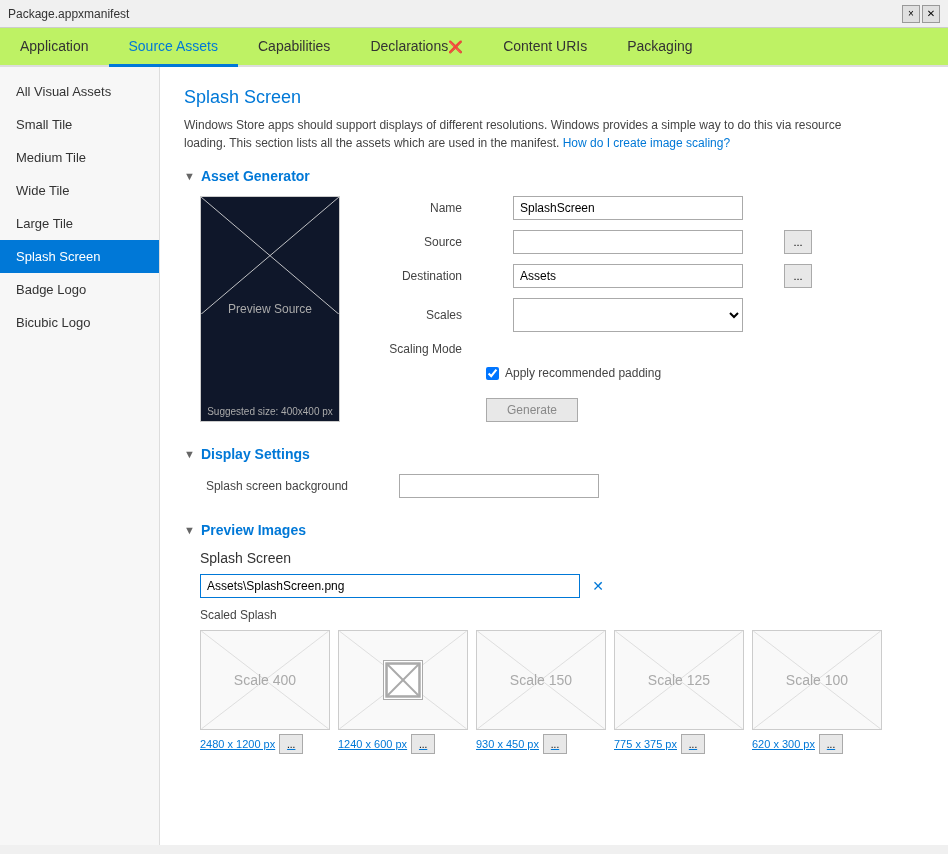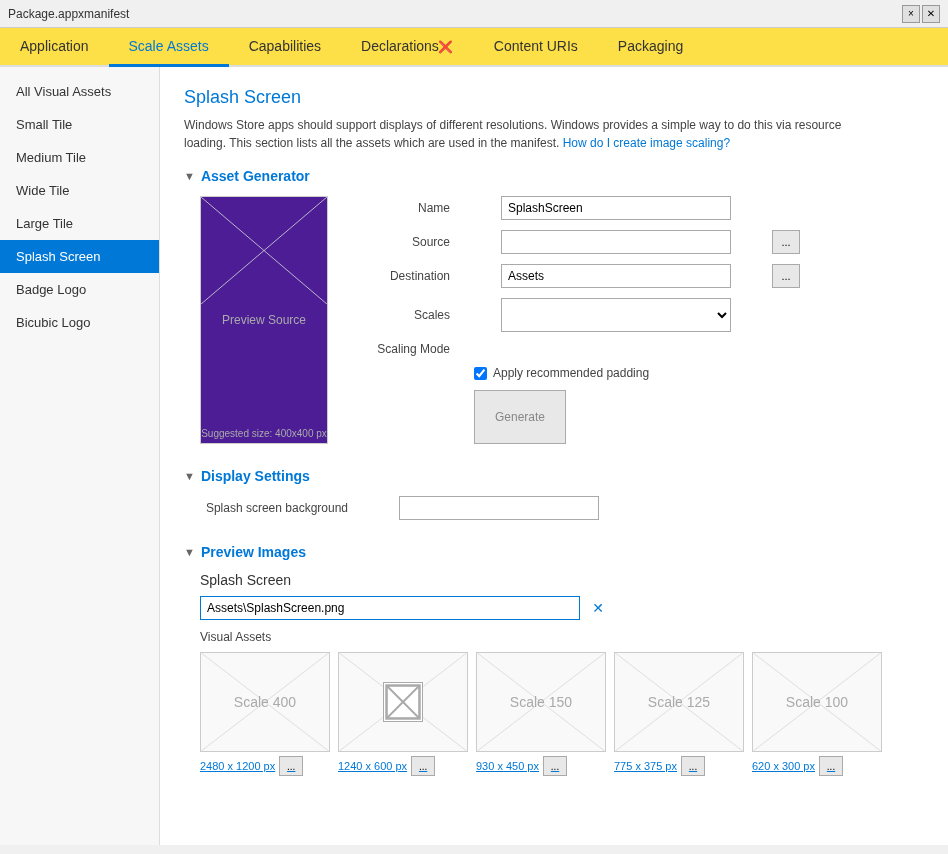--- a/index.html
+++ b/index.html
@@ -21,21 +21,21 @@
       width: 18px; height: 18px;
       border: 1px solid #999;
       background: #e0e0e0;
       cursor: pointer;
       display: flex; align-items: center; justify-content: center;
       font-size: 10px;
     }
 
     
     .tab-bar {
-      background: #fde047;
+      background: #bef264;
       border-bottom: 2px solid #ddd;
       display: flex;
       padding: 0 0 0 0;
     }
     .tab {
       padding: 10px 20px;
       cursor: pointer;
       font-size: 14px;
       color: #333;
       border-bottom: 3px solid transparent;
@@ -120,24 +120,24 @@
     }
 
     
     .asset-generator {
       display: flex;
       gap: 24px;
       margin-bottom: 24px;
       padding-left: 16px;
     }
     .preview-box {
-      width: 128px;
+      width: 140px;
       min-height: 160px;
       border: 1px solid #ccc;
-      background: #4c1d95;
+      background: #0f172a;
       display: flex;
       flex-direction: column;
       align-items: center;
       justify-content: center;
       position: relative;
     }
     .preview-box .preview-label {
       color: #aaa;
       font-size: 12px;
     }
@@ -192,29 +192,29 @@
       padding: 16px 4px;
       font-size: 12px;
       max-width: 230px;
       flex: 1;
       background: white;
     }
 
     .checkbox-row {
       display: flex;
       align-items: center;
-      margin-bottom: 10px;
+      margin-bottom: 18px;
       padding-left: 122px;
     }
     .checkbox-row input[type="checkbox"] { margin-right: 6px; }
     .checkbox-row label { font-size: 12px; color: #444; }
 
     .generate-btn {
       margin-left: 122px;
-      padding: 19px 20px;
+      padding: 4px 20px;
       border: 1px solid #aaa;
       background: #e8e8e8;
       color: #888;
       cursor: pointer;
       font-size: 12px;
     }
 
     
     .display-settings {
       padding-left: 16px;
@@ -319,21 +319,21 @@
 <div class="title-bar">
   <span class="title-bar-text">Package.appxmanifest</span>
   <div class="title-bar-buttons">
     <button class="title-btn">×</button>
     <button class="title-btn">✕</button>
   </div>
 </div>
 
 <div class="tab-bar">
   <div class="tab">Application</div>
-  <div class="tab active">Scale Assets</div>
+  <div class="tab active">Source Assets</div>
   <div class="tab">Capabilities</div>
   <div class="tab">
     <span>Declarations</span><span class="error-badge">❌</span>
   </div>
   <div class="tab">Content URIs</div>
   <div class="tab">Packaging</div>
 </div>
 
 <div class="main-layout">
 
@@ -434,21 +434,21 @@
       <span class="header-text">Preview Images</span>
     </div>
     <div class="preview-images">
       <div class="preview-subsection-title">Splash Screen</div>
 
       <div class="file-path-row">
         <input class="file-path-input" type="text" value="Assets\SplashScreen.png" style="">
         <button class="clear-btn">✕</button>
       </div>
 
-      <div class="scaled-assets-label">Visual Assets</div>
+      <div class="scaled-assets-label">Scaled Splash</div>
 
       <div class="scaled-thumbnails">
 
         <div class="thumb-item">
           <div class="thumb-box">
             <svg viewBox="0 0 130 100" xmlns="http://www.w3.org/2000/svg">
               <line x1="0" y1="0" x2="130" y2="100" stroke="#ddd" stroke-width="1"></line>
               <line x1="130" y1="0" x2="0" y2="100" stroke="#ddd" stroke-width="1"></line>
             </svg>
             <span class="thumb-label">Scale 400</span>

